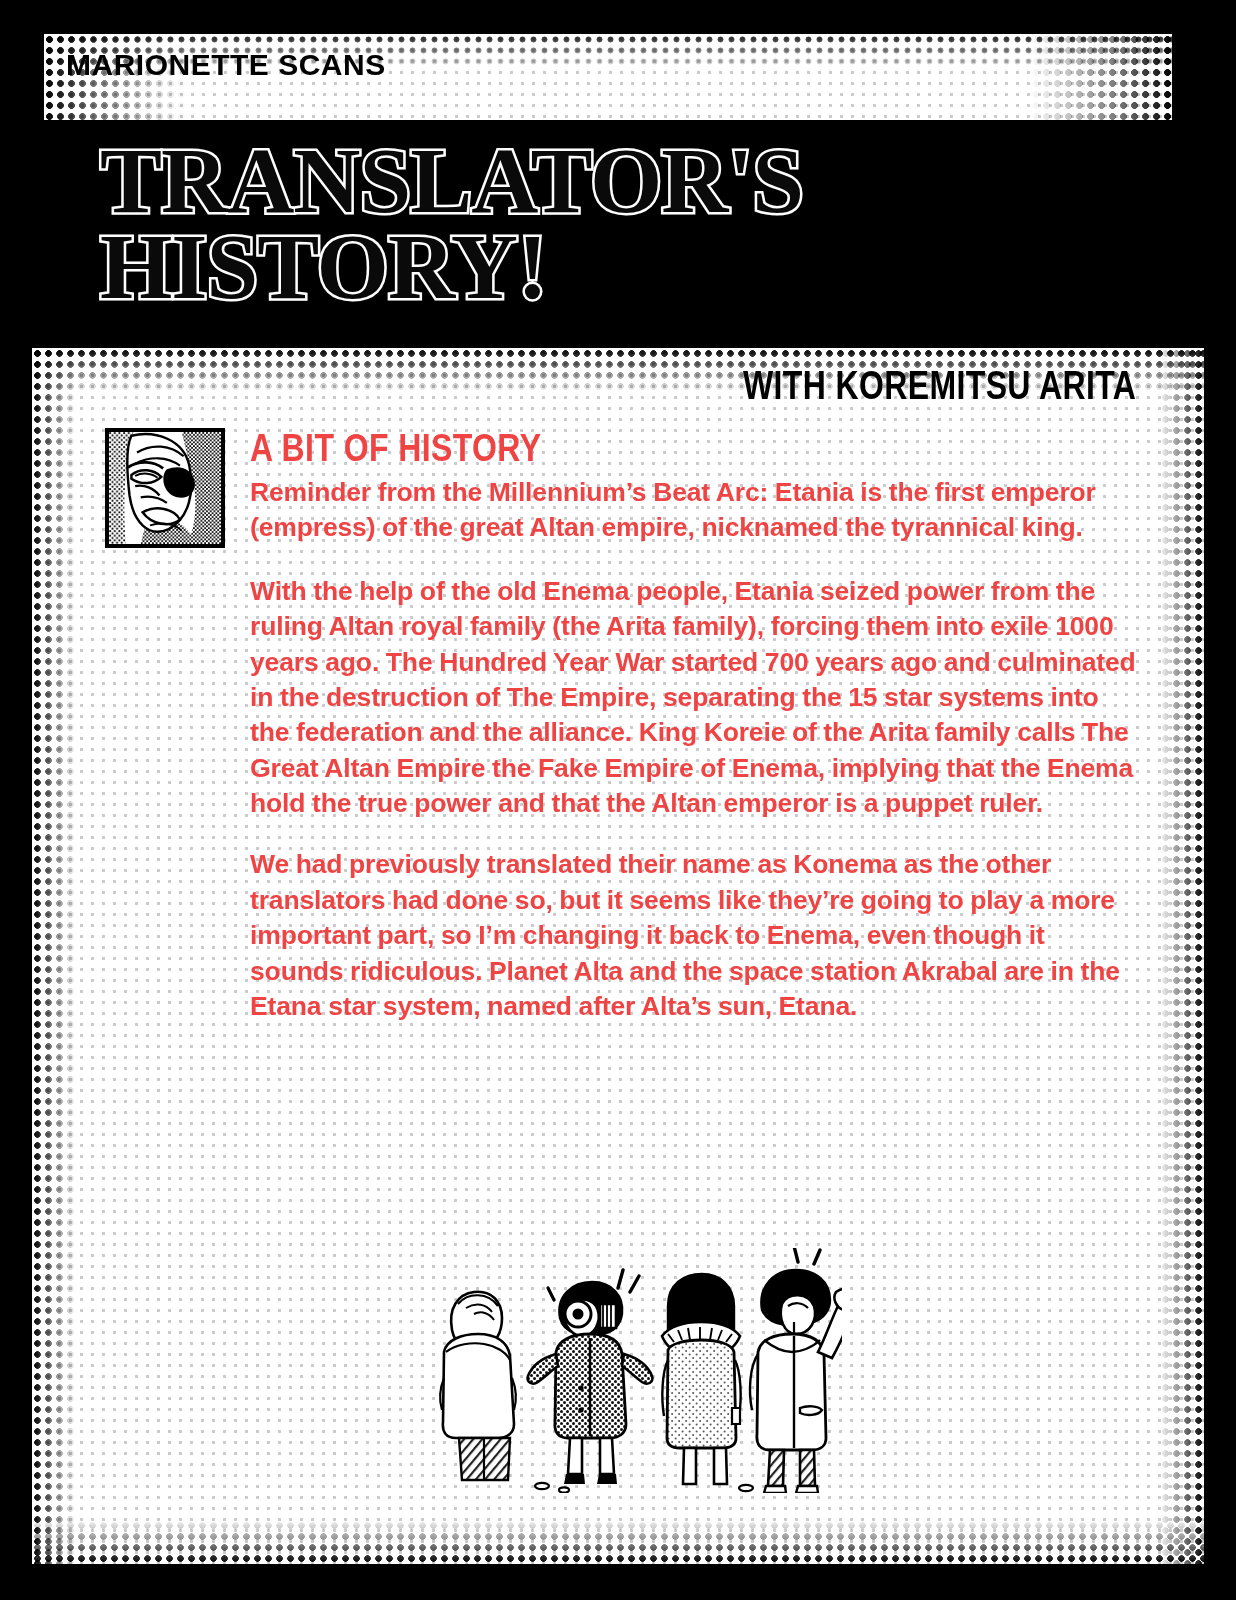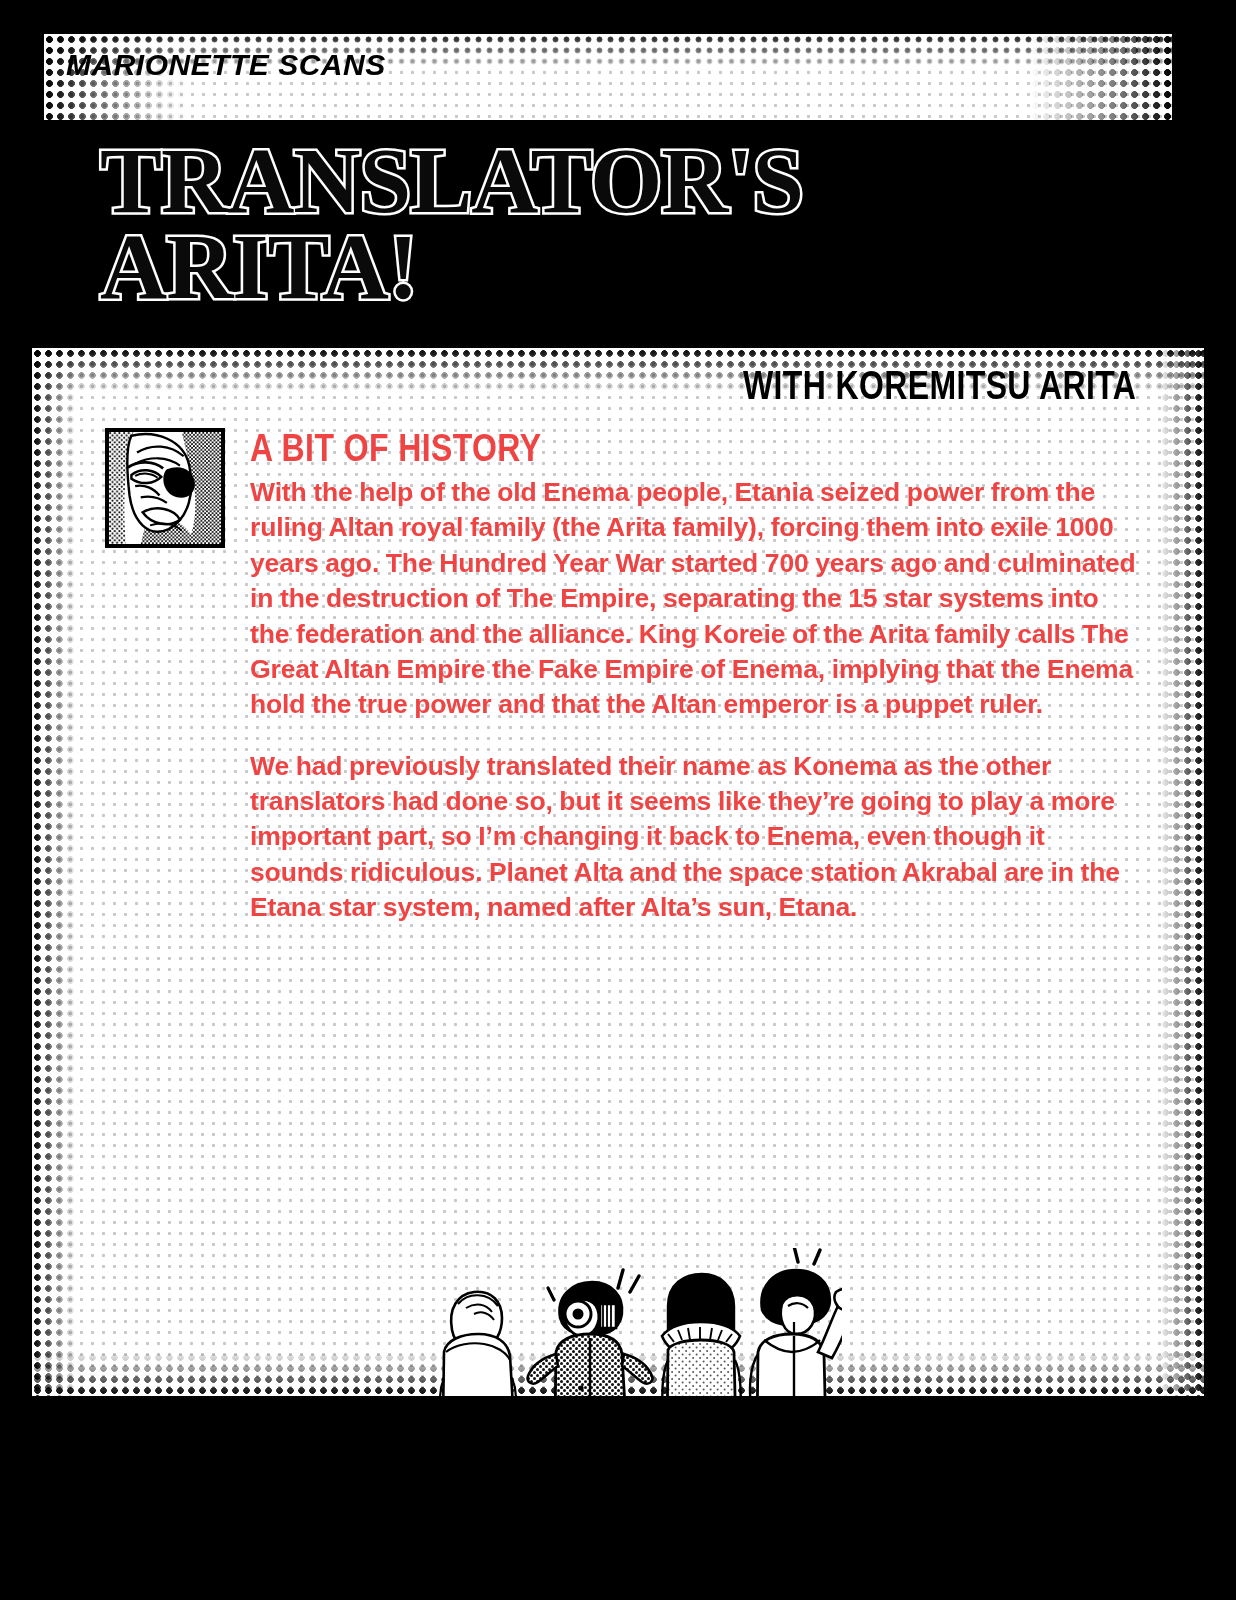--- a/index.html
+++ b/index.html
@@ -54,21 +54,21 @@
             mask-image:linear-gradient(to left,#000 0%,rgba(0,0,0,.55) 22%,rgba(0,0,0,0) 62%);}
   .banner-dots-t{
     position:absolute;left:0;right:0;top:0;height:44px;
     background-image:radial-gradient(circle at center, #000 2.6px, rgba(0,0,0,0) 3.3px);
     background-size:11px 11px;
     -webkit-mask-image:linear-gradient(to bottom,rgba(0,0,0,.85) 0%,rgba(0,0,0,0) 85%);
             mask-image:linear-gradient(to bottom,rgba(0,0,0,.85) 0%,rgba(0,0,0,0) 85%);
   }
   #scanner-name{
     position:absolute;left:66px;top:50px;
-    font-size:30px;font-weight:bold;font-style:italic;
+    font-size:30px;font-weight:bold;
     letter-spacing:.5px;color:#000;white-space:nowrap;
     line-height:1;
     text-align:center;
   }
 
   
   #title-block{
     position:absolute;left:100px;top:138px;
     color:#000;
     font-family:Liberation Serif, serif;
@@ -81,21 +81,21 @@
     color:#0a0a0a;
     -webkit-text-stroke:5px #ffffff;
     paint-order:stroke fill;
     white-space:nowrap;
   }
 
   
   #panel{
     position:absolute;
     left:32px;top:348px;
-    width:1172px;height:1048px;
+    width:1172px;height:1216px;
     overflow:hidden;
   }
   #panel-bg{position:absolute;inset:0;}
   
   .f-top,.f-bottom{left:0;right:0;height:46px;
     -webkit-mask-image:linear-gradient(to bottom,#000 0%,rgba(0,0,0,.5) 45%,rgba(0,0,0,0) 100%);
             mask-image:linear-gradient(to bottom,#000 0%,rgba(0,0,0,.5) 45%,rgba(0,0,0,0) 100%);}
   .f-bottom{transform:scaleY(-1);}
   .f-left,.f-right{top:0;bottom:0;width:46px;
     -webkit-mask-image:linear-gradient(to right,#000 0%,rgba(0,0,0,.5) 45%,rgba(0,0,0,0) 100%);
@@ -162,21 +162,21 @@
     <div class="inner">
       <div class="dot-dark-frame banner-dots-t"></div>
       <div class="dot-dark-frame banner-dots-l"></div>
       <div class="dot-dark-frame banner-dots-r"></div>
     </div>
   </div>
   <div id="scanner-name">MARIONETTE SCANS</div>
 
   <div id="title-block">
     <div class="title-line">TRANSLATOR'S</div>
-    <div class="title-line">ARITA!</div>
+    <div class="title-line">HISTORY!</div>
   </div>
 
   <div id="panel">
     <div id="panel-bg" class="dot-light"></div>
     <div class="dot-dark-frame f-top"></div>
     <div class="dot-dark-frame f-bottom"></div>
     <div class="dot-dark-frame f-left"></div>
     <div class="dot-dark-frame f-right"></div>
 
     <div id="with-line">WITH KOREMITSU ARITA</div>
@@ -219,20 +219,21 @@
         <path d="M34 70 C44 68 54 70 62 76" fill="none" stroke="#000" stroke-width="2.4"></path>
 
         <path d="M36 86 C50 78 70 82 76 94 C66 102 46 100 36 86 Z" fill="#fff" stroke="#000" stroke-width="2.6"></path>
 
         <path d="M44 100 C56 96 70 98 78 106" fill="none" stroke="#000" stroke-width="2"></path>
       </svg>
     </div>
 
     <div id="content">
       <h2 id="section-title">A BIT OF HISTORY</h2>
+      <p class="para" id="p-intro">Reminder from the Millennium’s Beat Arc: Etania is the first emperor (empress) of the great Altan empire, nicknamed the tyrannical king.</p>
       <p class="para">With the help of the old Enema people, Etania seized power from the ruling Altan royal family (the Arita family), forcing them into exile 1000 years ago. The Hundred Year War started 700 years ago and culminated in the destruction of The Empire, separating the 15 star systems into the federation and the alliance. King Koreie of the Arita family calls The Great Altan Empire the Fake Empire of Enema, implying that the Enema hold the true power and that the Altan emperor is a puppet ruler.</p>
       <p class="para">We had previously translated their name as Konema as the other translators had done so, but it seems like they’re going to play a more important part, so I’m changing it back to Enema, even though it sounds ridiculous. Planet Alta and the space station Akrabal are in the Etana star system, named after Alta’s sun, Etana.</p>
     </div>
 
     <div id="illustration">
       <svg viewBox="0 0 420 245" xmlns="http://www.w3.org/2000/svg">
         <defs>
           <pattern id="coatTone" width="6" height="6" patternUnits="userSpaceOnUse">
             <rect width="6" height="6" fill="#fff"></rect>
             <circle cx="1.5" cy="1.5" r="1.5" fill="#111"></circle>

